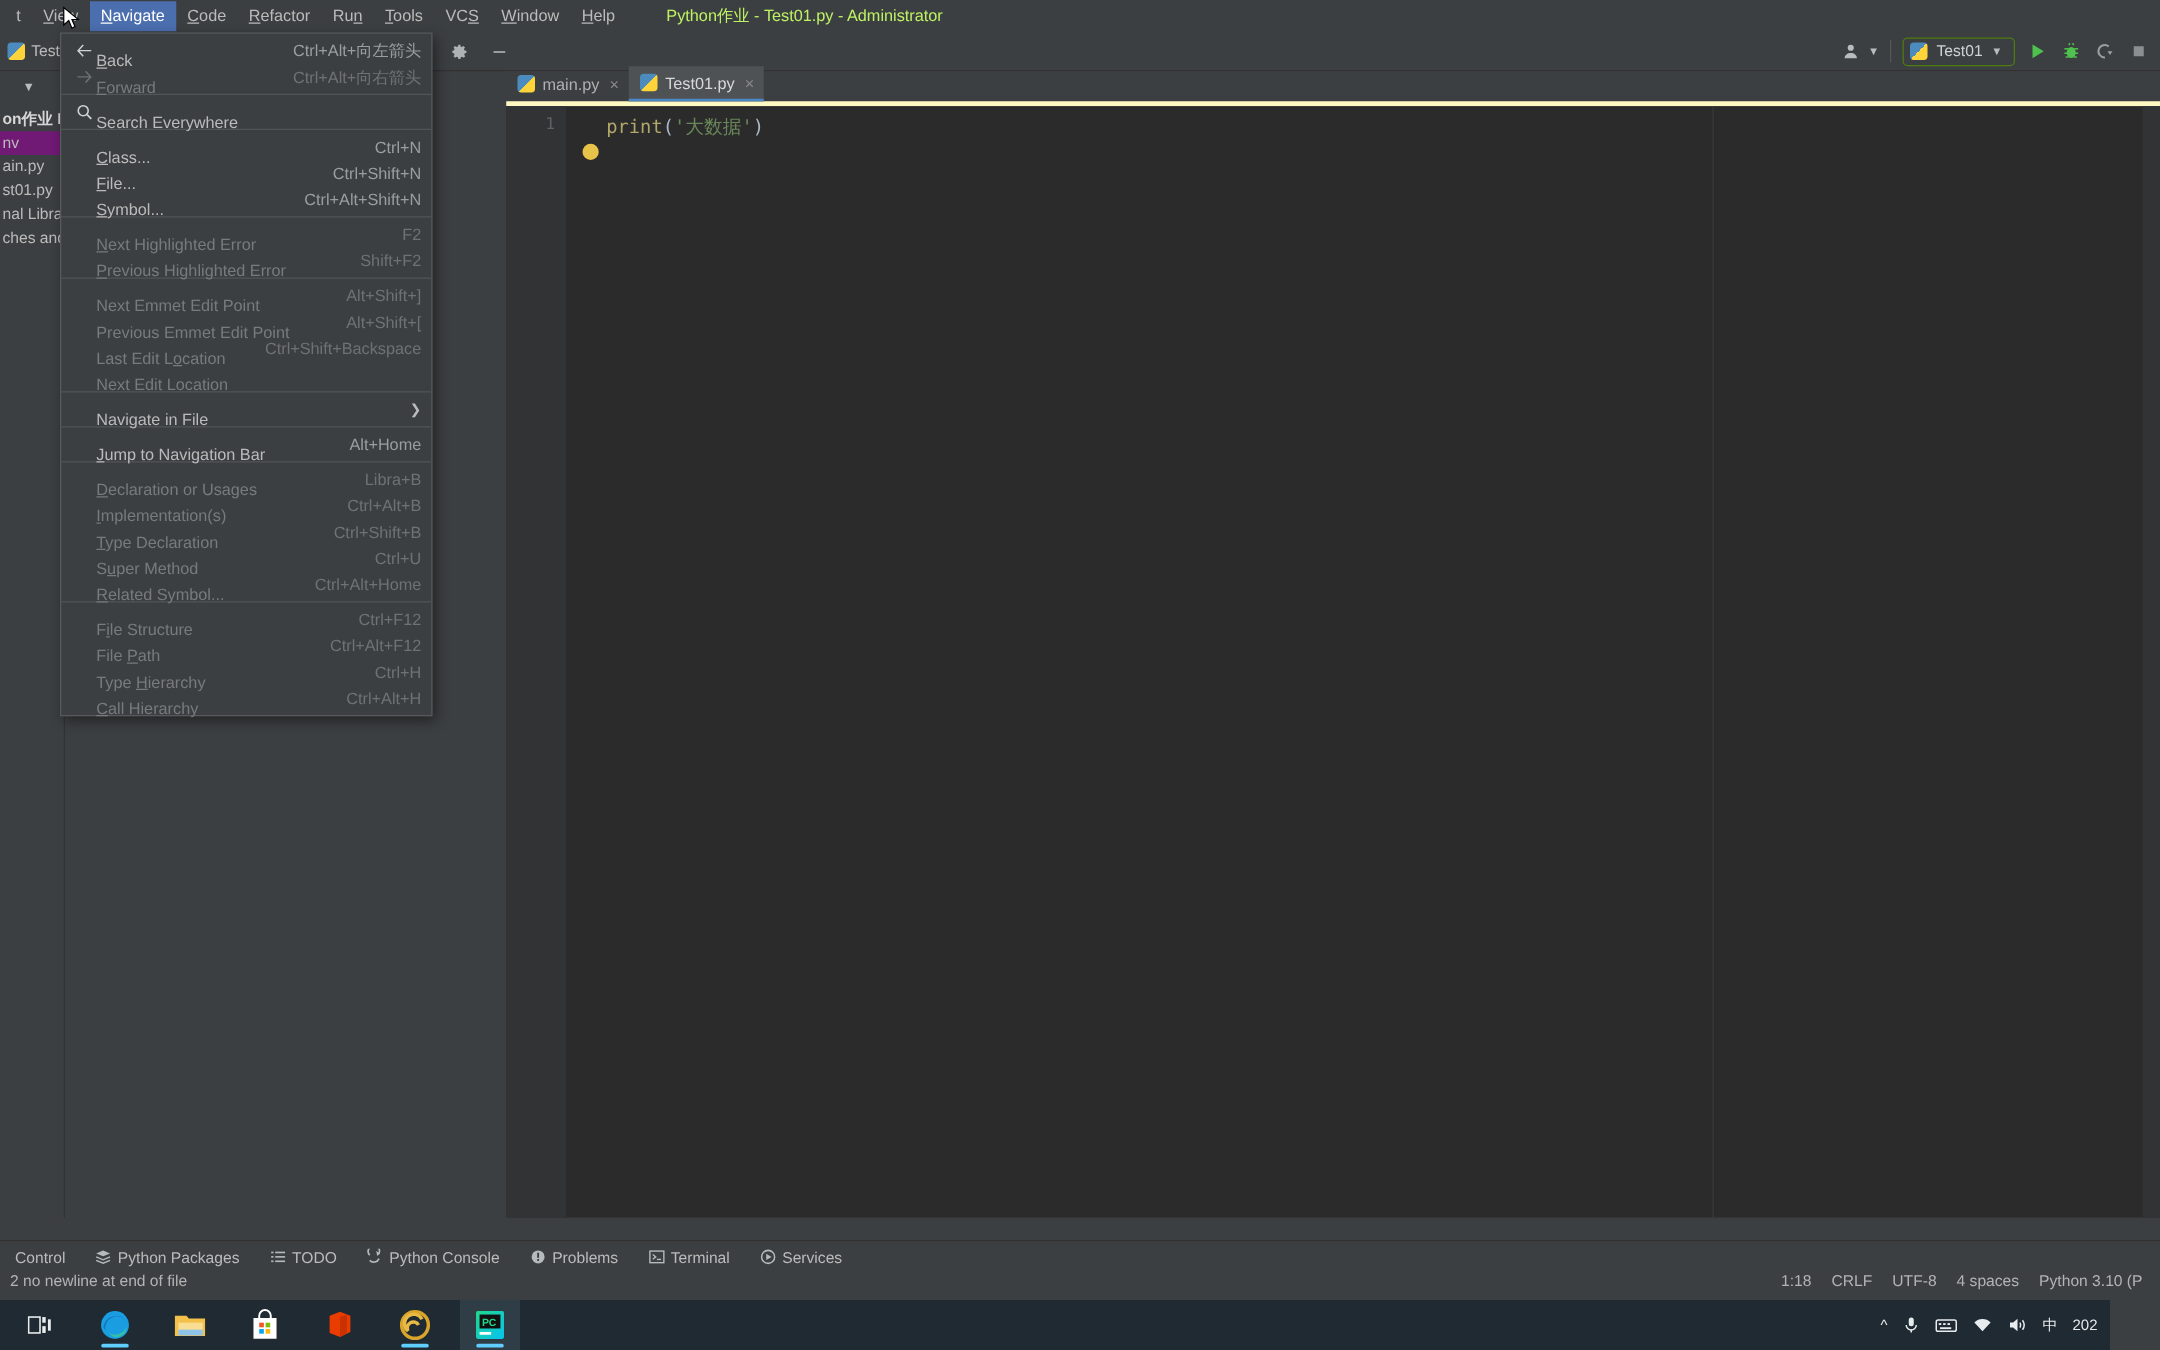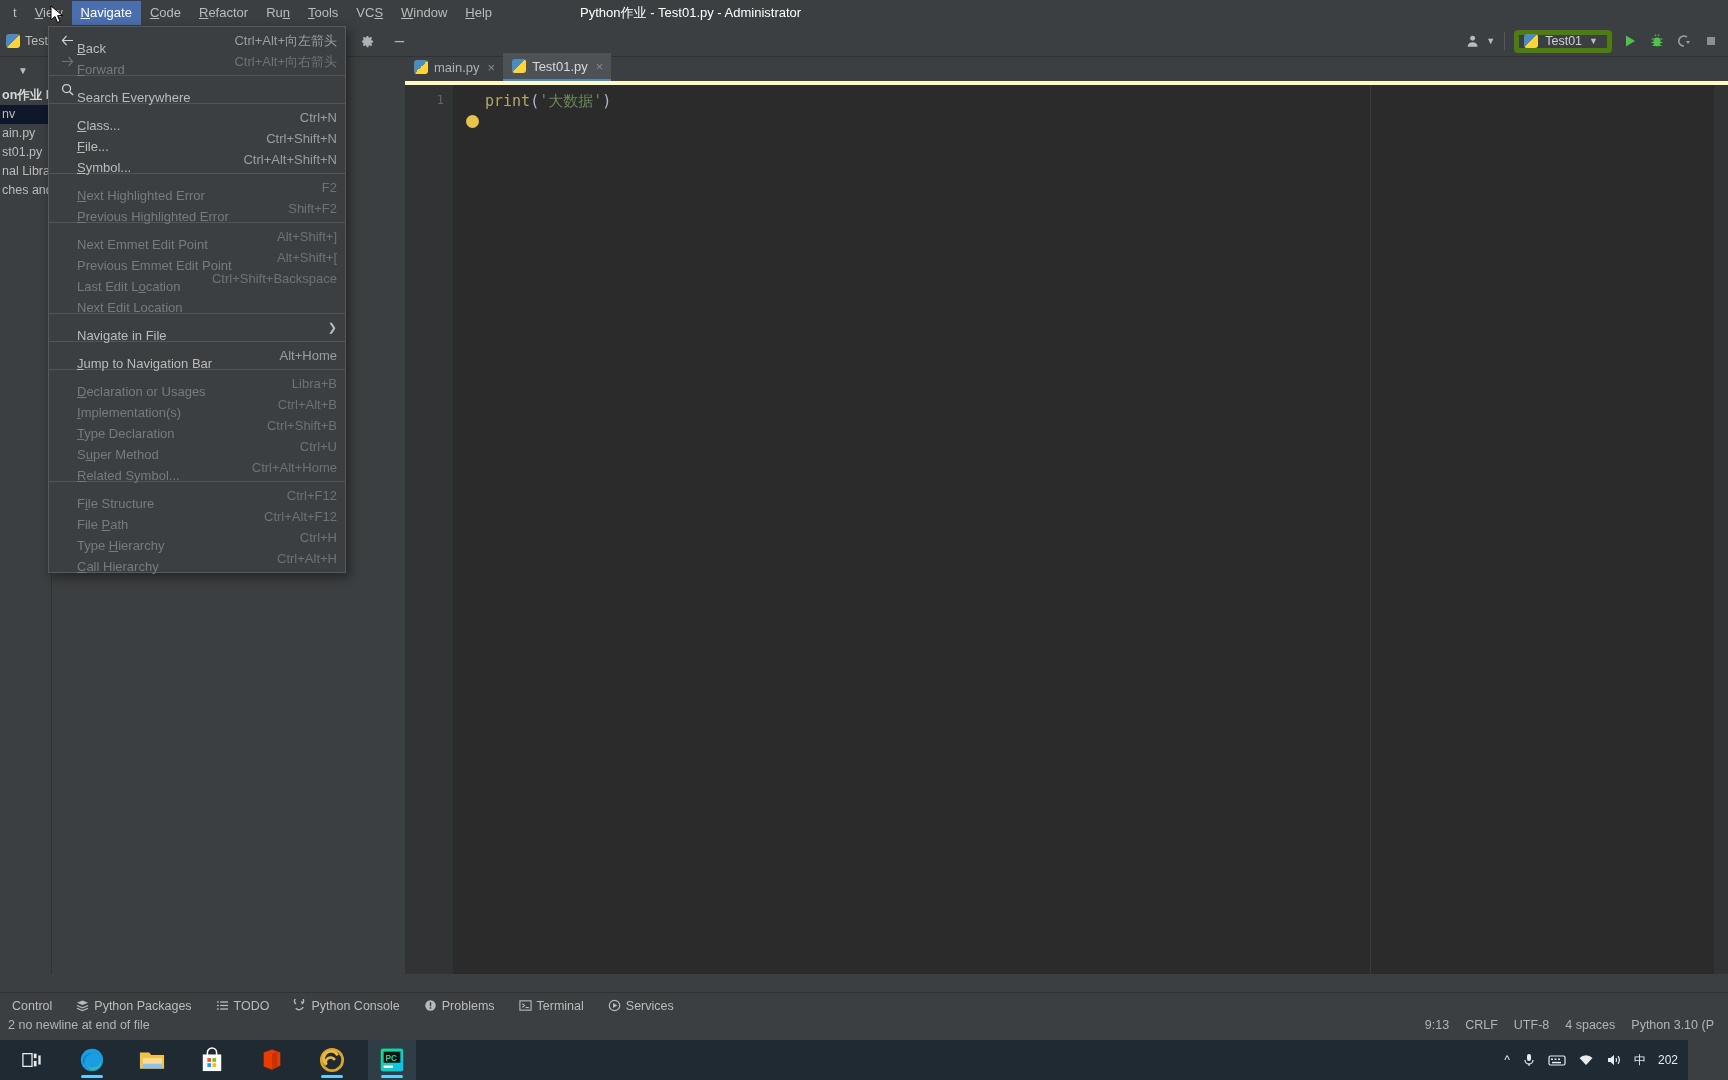--- a/index.html
+++ b/index.html
@@ -16,53 +16,53 @@
   .menubar {
     position: absolute; top: 0; left: 0; width: 1728px; height: 26px;
     background: #3c3f41; display: flex; align-items: center;
     padding-left: 4px; color: #bbbbbb; font-size: 13px;
   }
   .menubar .mi {
     padding: 4px 9px; line-height: 16px; white-space: nowrap; color: #bbbbbb;
   }
   .menubar .mi.active { background: #4b6eaf; color: #ffffff; }
   .menubar .wintitle {
-    margin-left: 79px; color: #ffffff; font-size: 13px; white-space: nowrap;
+    margin-left: 32px; color: #bef264; font-size: 13px; white-space: nowrap;
   }
   .u { text-decoration: underline; }
 
   
   .toolbar {
     position: absolute; top: 26px; left: 0; width: 1728px; height: 31px;
     background: #3c3f41; border-bottom: 1px solid #323232;
     display: flex; align-items: center;
   }
   .toolbar-left { display: flex; align-items: center; padding-left: 6px; gap: 6px; }
   .tb-proj { display: flex; align-items: center; gap: 5px; color: #bbbbbb; font-size: 12.5px; }
   .toolbar-right {
     margin-left: auto; display: flex; align-items: center; gap: 9px; padding-right: 8px;
   }
   .run-config {
     display: flex; align-items: center; gap: 7px;
-    border: 5px solid #4d7c0f; border-radius: 4px;
+    border: 1px solid #4d7c0f; border-radius: 4px;
     padding: 2px 9px 2px 5px; color: #cfd2d4; font-size: 12.5px; height: 23px;
   }
   .tbicon { width: 18px; height: 18px; display: inline-flex; align-items: center; justify-content: center; }
   .vline { width: 1px; height: 18px; background: #555858; }
 
   
   .proj-panel {
     position: absolute; top: 57px; left: 0; width: 52px; height: 917px;
     background: #3c3f41; border-right: 1px solid #323232; overflow: hidden;
   }
   .proj-head { height: 26px; display: flex; align-items: center; padding-left: 6px; }
   .proj-tree { font-size: 12.5px; color: #bbbbbb; padding-top: 3px; }
   .tree-row { height: 19px; line-height: 19px; white-space: nowrap; padding-left: 2px; }
   .tree-row.root { font-weight: bold; color: #d6d6d6; }
-  .tree-row.sel { background: #0f172a; }
+  .tree-row.sel { background: #701a75; }
 
   
   .tabsbar {
     position: absolute; top: 57px; left: 405px; width: 1323px; height: 28px;
     background: #3c3f41; border-bottom: 4px solid #fef9c3; display: flex; align-items: flex-end;
   }
   .etab {
     display: flex; align-items: center; gap: 6px; height: 28px;
     padding: 0 8px 0 9px; font-size: 13px; color: #b0b0b0; white-space: nowrap;
   }
@@ -496,21 +496,21 @@
             <path d="M5.4 4.3 L10 7 L5.4 9.7 Z" fill="#b6babc"></path>
           </svg>
       </span>
       <span>Services</span>
     </div>
   </div>
 
   <div class="statusbar">
     <span>2 no newline at end of file</span>
     <span class="status-right">
-      <span>9:13</span>
+      <span>1:18</span>
       <span>CRLF</span>
       <span>UTF-8</span>
       <span>4 spaces</span>
       <span>Python 3.10 (P</span>
     </span>
   </div>
 
   <div class="taskbar">
     <div class="tb-btn" style="margin-left:8px">
       <svg width="20" height="20" viewBox="0 0 22 22">

